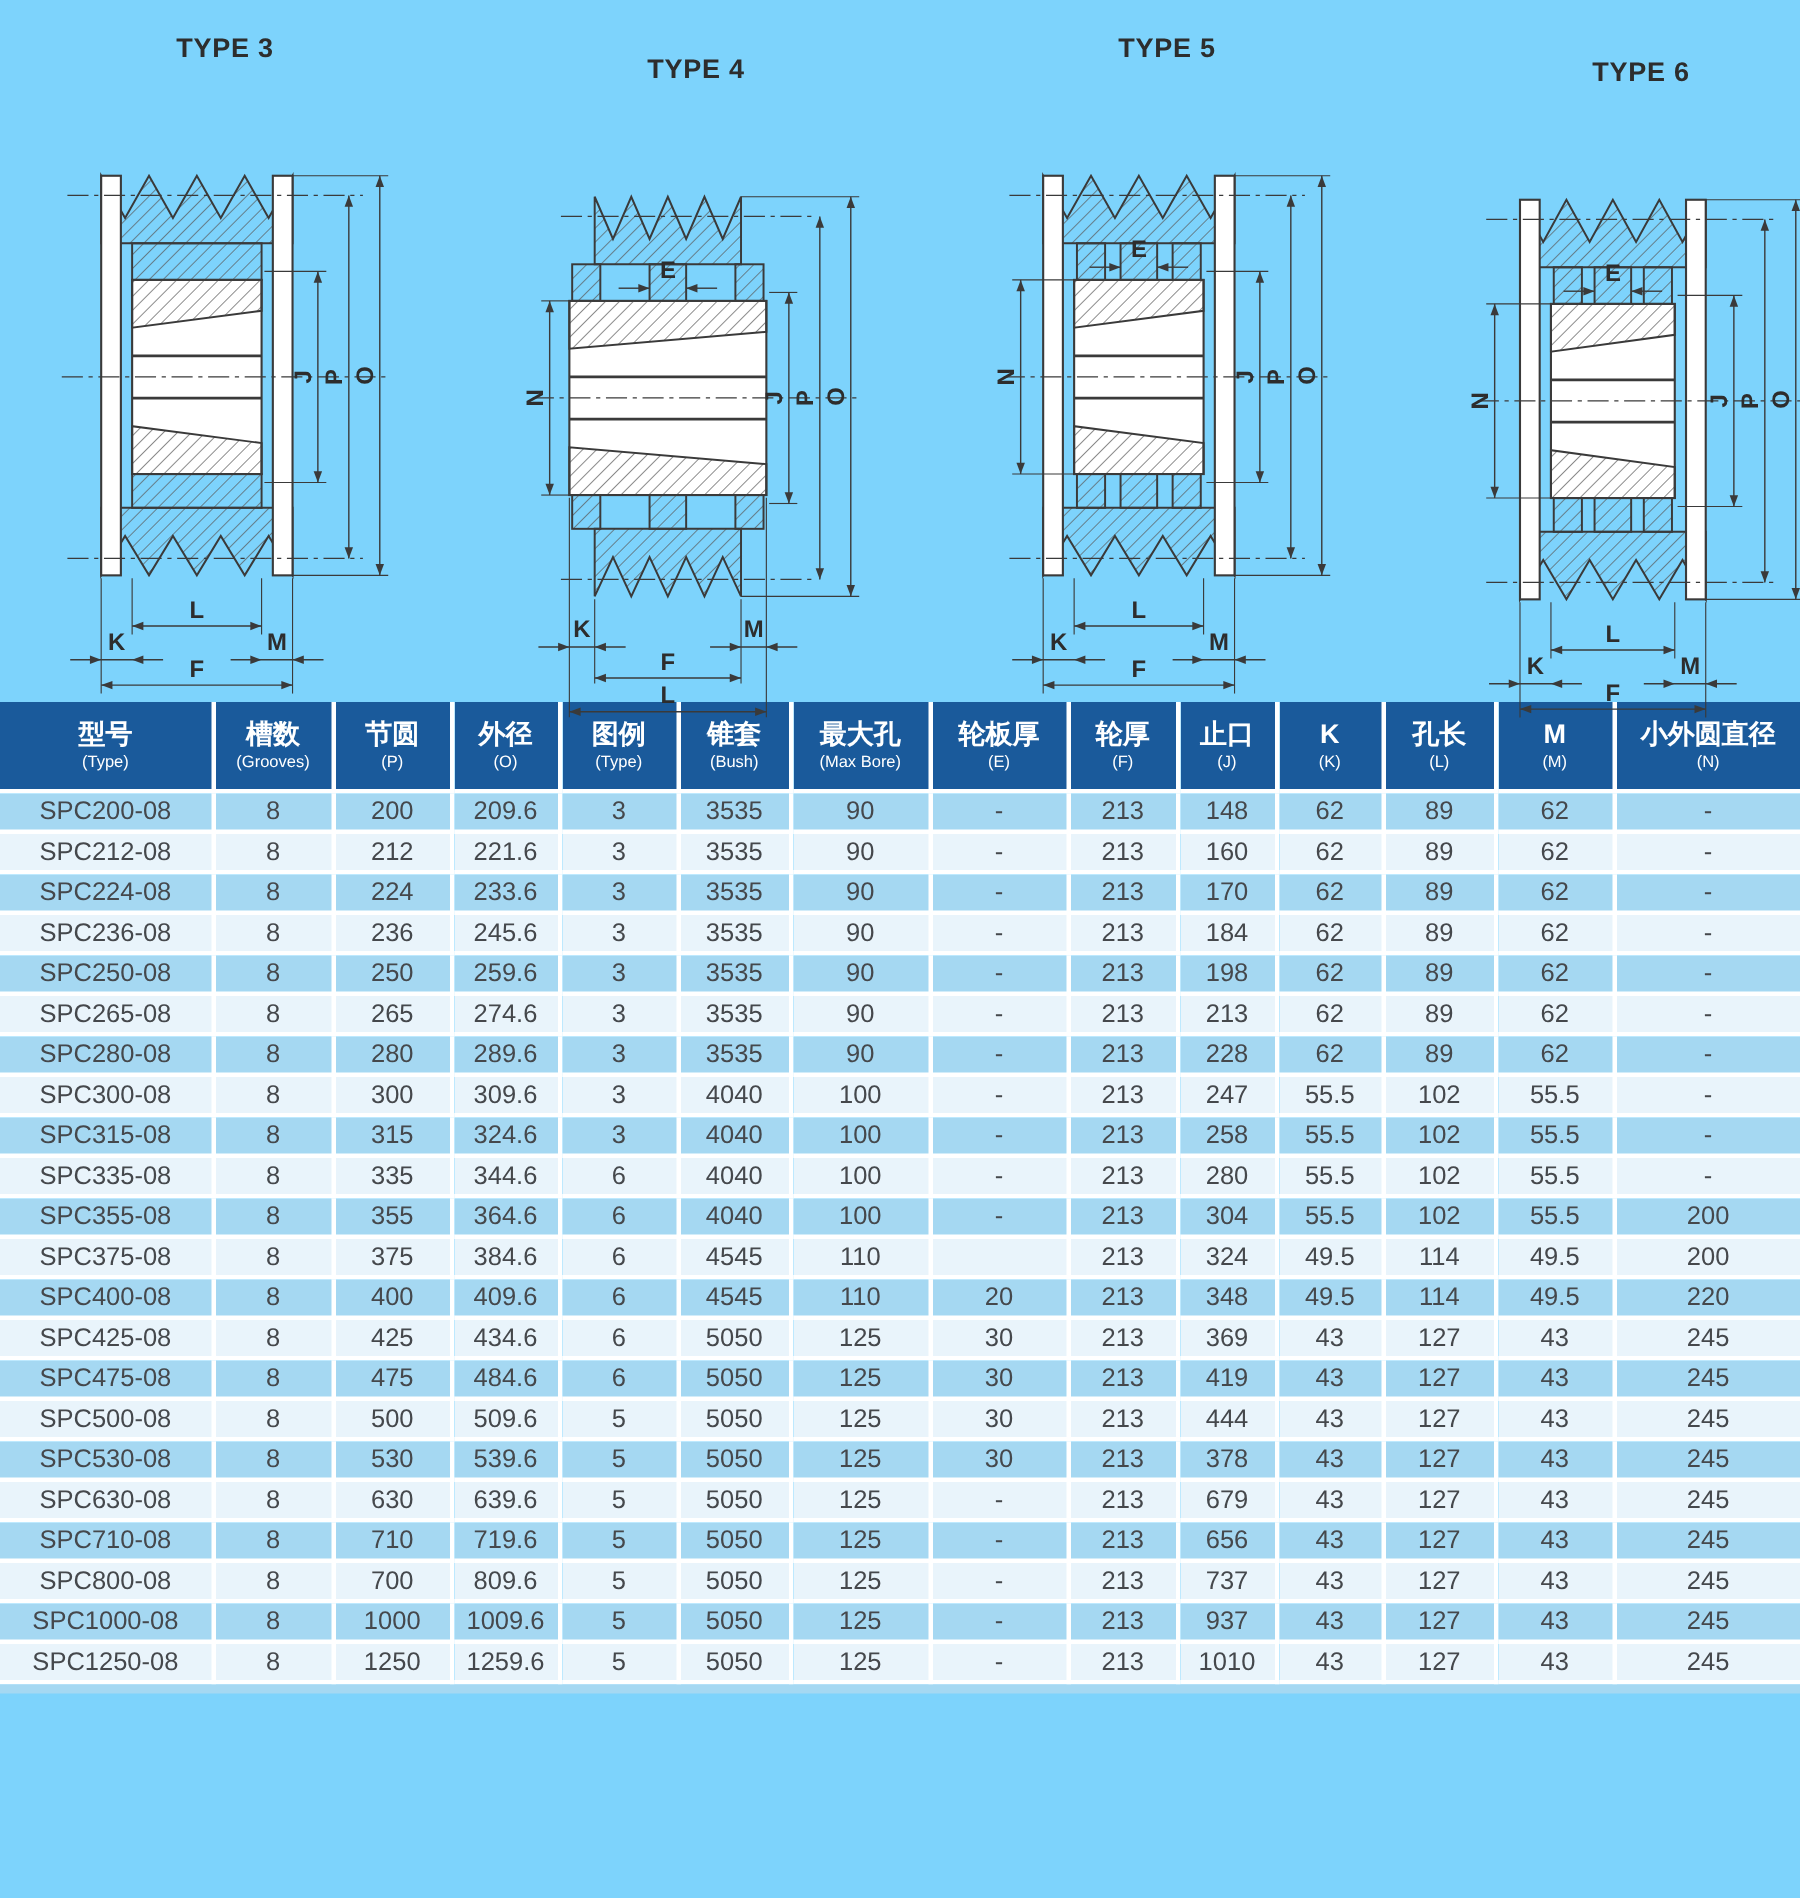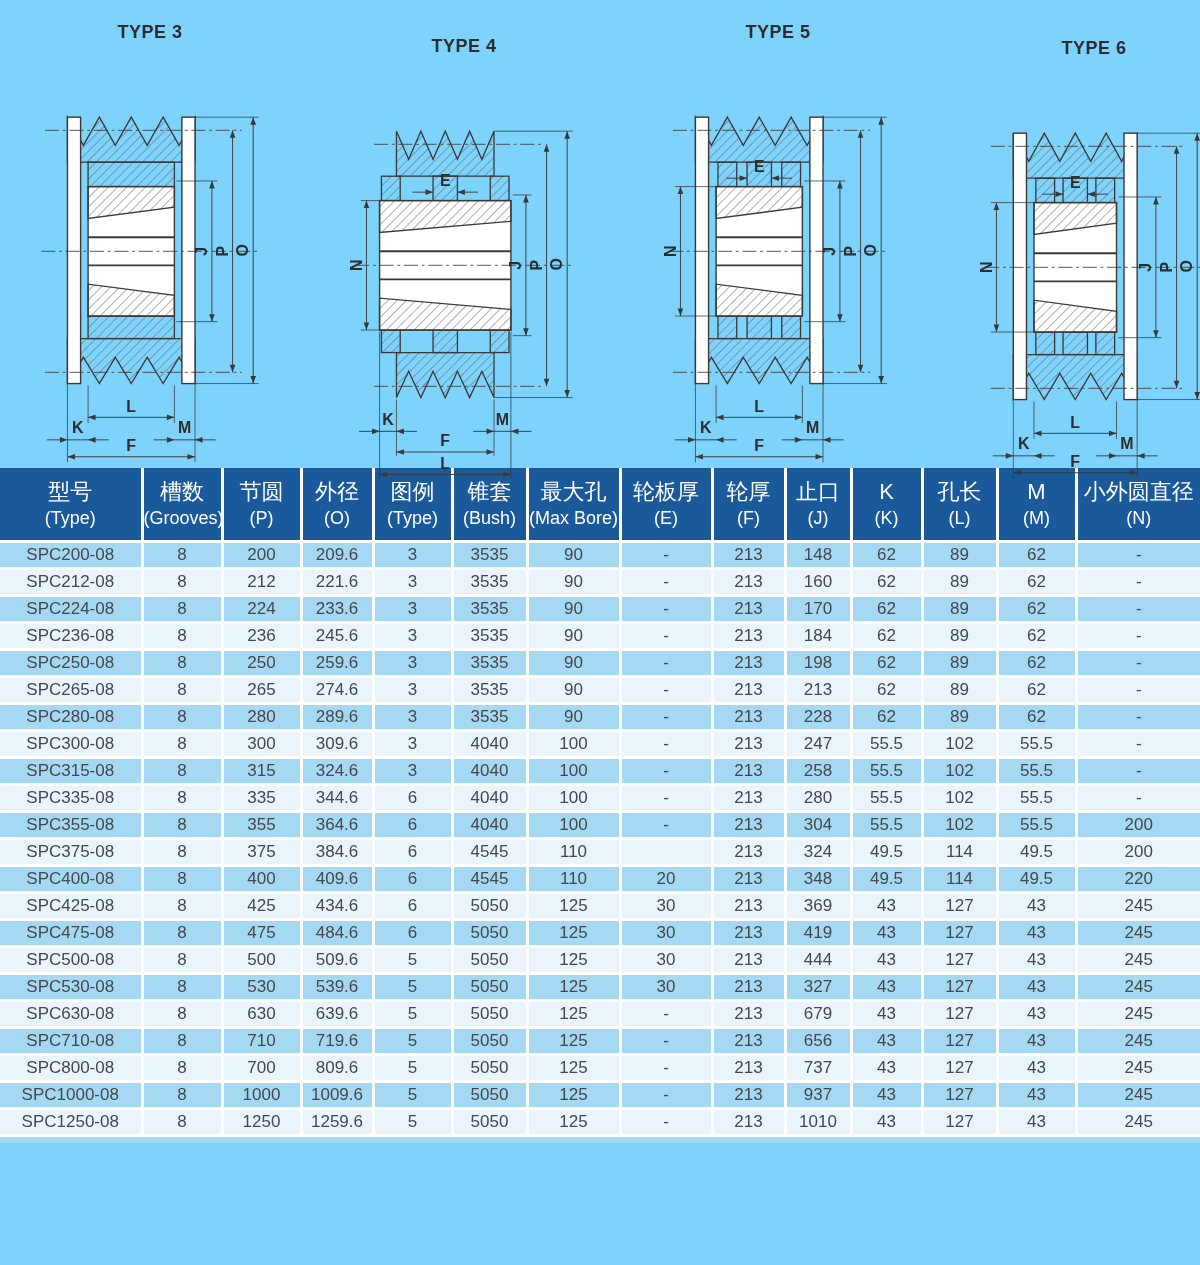--- a/index.html
+++ b/index.html
@@ -25,22 +25,22 @@
   .panel svg line.bore{stroke:#3a3a3a;stroke-width:2;}
   .panel svg .part{fill:#fff;stroke:var(--line);stroke-width:1.5;}
   .panel svg .ah{fill:#3a3a3a;}
   .panel svg text.dl{font-size:17px;font-weight:bold;fill:#2d2d2d;font-family:"Liberation Sans","DejaVu Sans",sans-serif;}
 
   
   table.spec{width:1200px;border-collapse:collapse;table-layout:fixed;}
   table.spec th,table.spec td{border-right:3px solid #fff;border-bottom:3px solid #fff;text-align:center;overflow:hidden;}
   table.spec th:last-child,table.spec td:last-child{border-right:none;}
   table.spec th{background:var(--header-bg);color:#fff;padding:10px 0 11px;vertical-align:middle;}
-  .th-zh{display:block;font-size:22px;font-weight:400;line-height:1.25;}
-  .th-en{display:block;font-size:18px;font-weight:400;line-height:1.25;margin-top:1px;}
+  .th-zh{display:block;font-size:18px;font-weight:700;line-height:1.25;}
+  .th-en{display:block;font-size:11px;font-weight:400;line-height:1.25;margin-top:1px;}
   table.spec td{height:27px;font-size:17px;color:var(--cell-text);padding:0;}
   table.spec tbody tr:nth-child(odd) td{background:var(--row-blue);}
   table.spec tbody tr:nth-child(even) td{background:var(--row-light);}
   .bottom-strip{height:6px;background:var(--row-blue);}
 </style>
 </head>
 <body>
 
 <div class="page">
 
@@ -675,21 +675,21 @@
         <tr>
           <td>SPC530-08</td>
           <td>8</td>
           <td>530</td>
           <td>539.6</td>
           <td>5</td>
           <td>5050</td>
           <td>125</td>
           <td>30</td>
           <td>213</td>
-          <td>327</td>
+          <td>378</td>
           <td>43</td>
           <td>127</td>
           <td>43</td>
           <td>245</td>
         </tr>
         <tr>
           <td>SPC630-08</td>
           <td>8</td>
           <td>630</td>
           <td>639.6</td>

